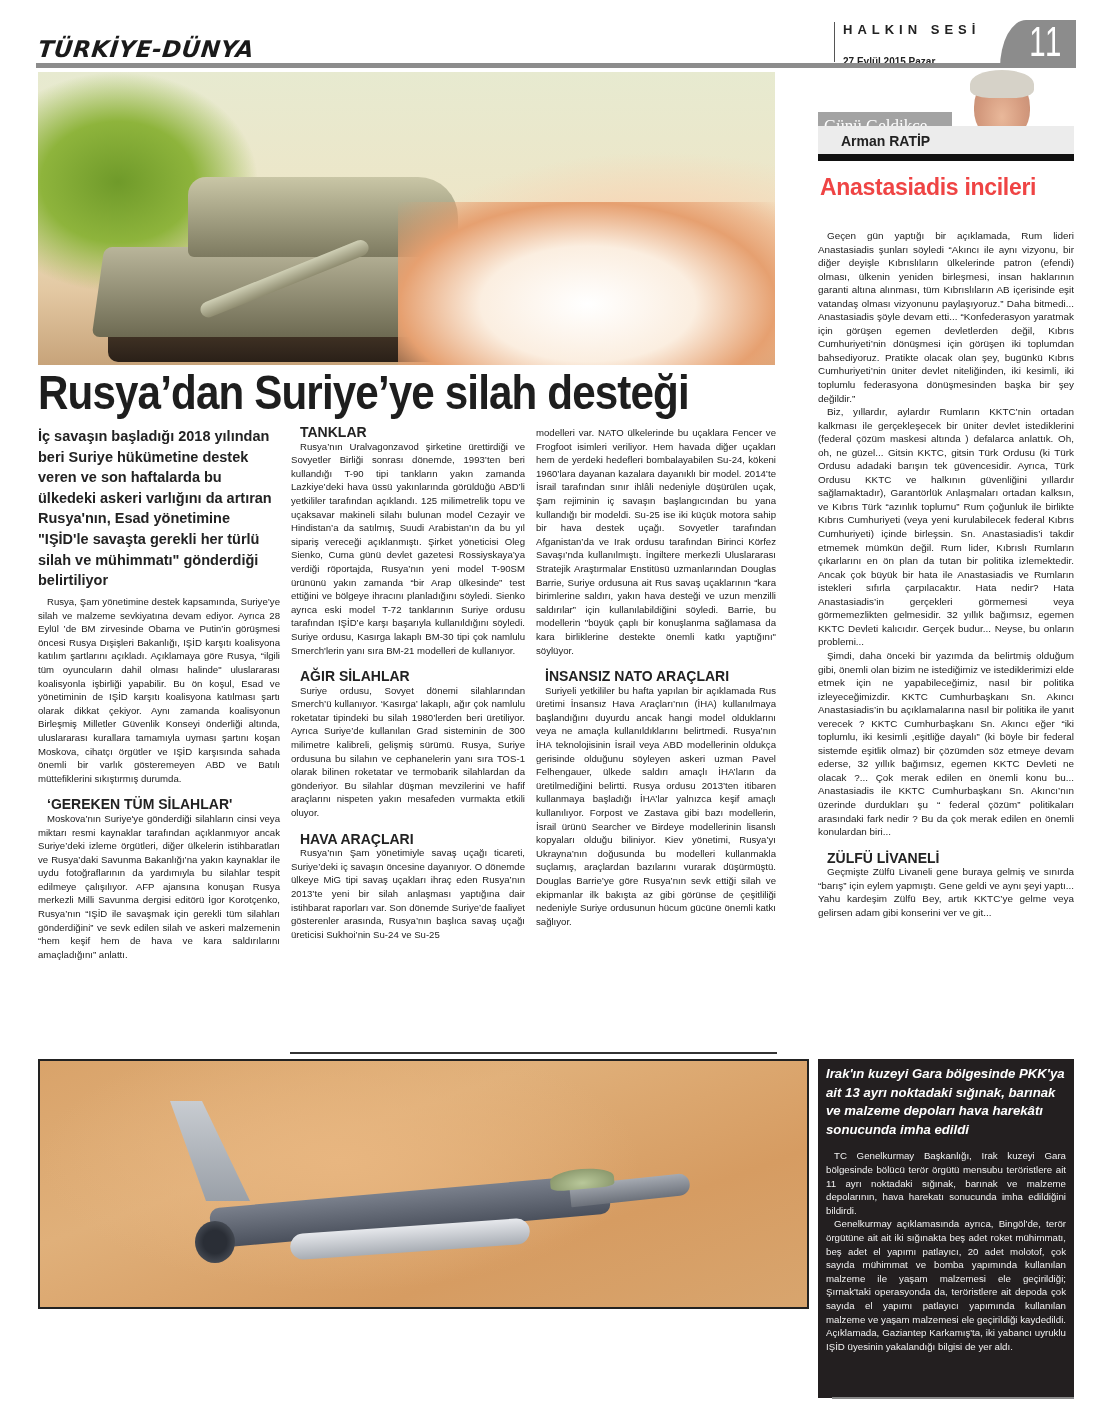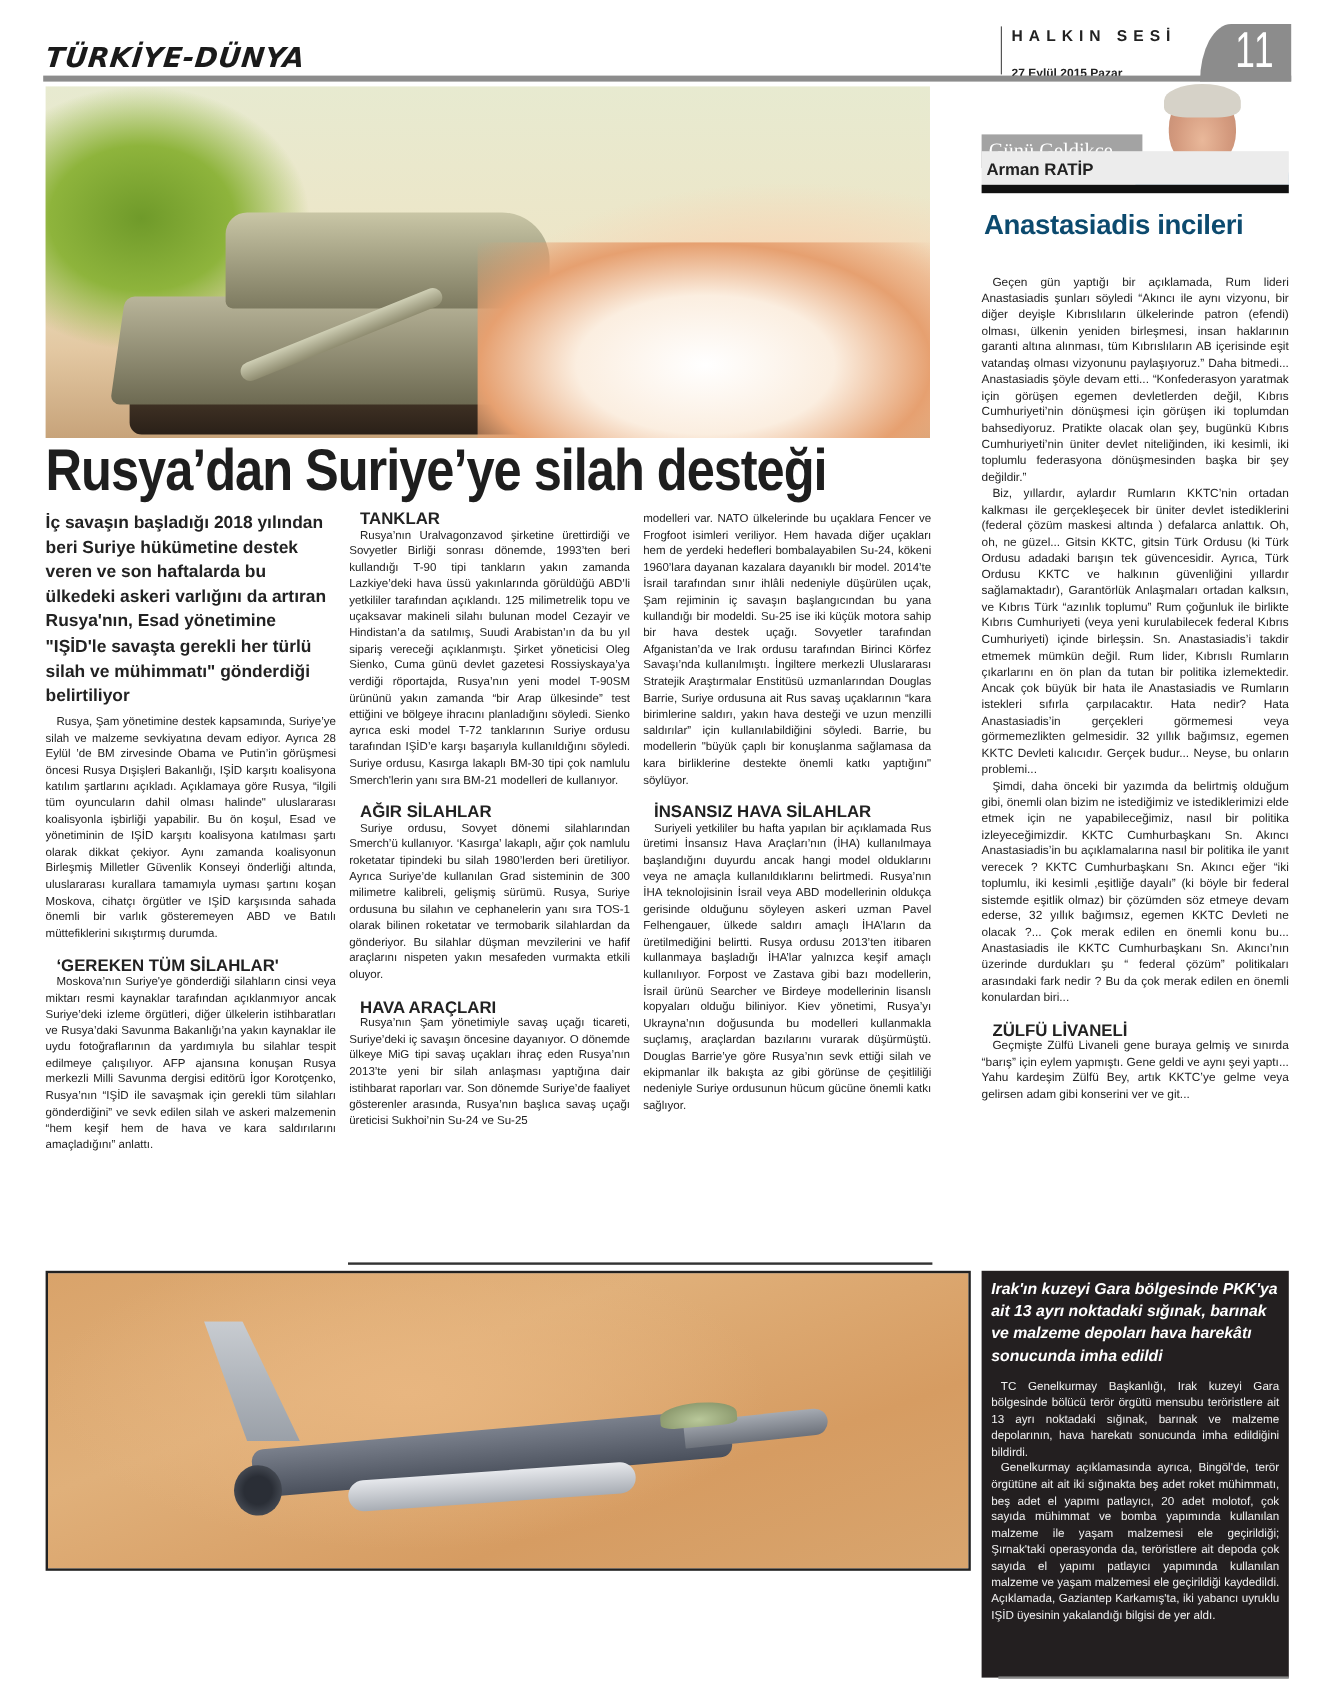--- a/index.html
+++ b/index.html
@@ -40,23 +40,23 @@
   .col2 { left: 291px; top: 426px; width: 234px; }
   .col3 { left: 536px; top: 426px; width: 240px; }
   .bottom-rule { position: absolute; left: 290px; top: 1052px; width: 487px; height: 2px; background: #333; }
 
   
   .author-photo { position: absolute; left: 946px; top: 70px; width: 128px; height: 85px; overflow: hidden; }
   .author-head { position: absolute; left: 28px; top: 4px; width: 56px; height: 66px; border-radius: 50% 50% 45% 45%; background: radial-gradient(ellipse at 50% 65%, #e9b89a 0%, #d49a7e 55%, #c08a72 100%); }
   .author-hair { position: absolute; left: 24px; top: 0px; width: 64px; height: 28px; border-radius: 50% 50% 30% 30%; background: #d6d2c8; }
   .author-shirt { position: absolute; left: 0px; top: 56px; width: 128px; height: 40px; border-radius: 50% 50% 0 0; background: linear-gradient(180deg,#a9cfe8,#7eb2d6); }
   .column-label { position: absolute; left: 818px; top: 98px; width: 134px; height: 28px; background: #a3a3a3; color: #fff; font-family: "Liberation Serif", serif; font-size: 17px; line-height: 28px; padding-left: 6px; margin-top: 14px; }
-  .author-name-bar { position: absolute; left: 818px; top: 126px; width: 256px; height: 28px; background: #ececec; font-family: "Liberation Sans", sans-serif; font-weight: bold; font-size: 14px; line-height: 30px; padding-left: 4px; color: #222; }
+  .author-name-bar { position: absolute; left: 818px; top: 126px; width: 256px; height: 28px; background: #ececec; font-family: "Liberation Sans", sans-serif; font-weight: bold; font-size: 14px; line-height: 30px; padding-left: 23px; color: #222; }
   .author-black-bar { position: absolute; left: 818px; top: 154px; width: 256px; height: 7px; background: #111; }
-  .opinion-title { position: absolute; left: 820px; top: 172px; font-family: "Liberation Sans", sans-serif; font-weight: bold; font-size: 23px; line-height: 30px; color: #0c4a6e; letter-spacing: -0.3px; }
+  .opinion-title { position: absolute; left: 820px; top: 172px; font-family: "Liberation Sans", sans-serif; font-weight: bold; font-size: 23px; line-height: 30px; color: #ef4444; letter-spacing: -0.3px; }
   .col4 { left: 818px; top: 209px; width: 256px; font-size: 9.9px; line-height: 13.55px; margin-top: 20px; }
 
   
   .jet-frame { position: absolute; left: 38px; top: 1059px; width: 771px; height: 250px; border: 2px solid #222; overflow: hidden;
     background: radial-gradient(ellipse 300px 130px at 300px 100px, #e8b680 0%, rgba(230,180,125,0) 100%),
                 linear-gradient(160deg, #d9a36a 0%, #e0b07a 35%, #d69c62 70%, #d8a56e 100%); }
   .jet-body { position: absolute; left: 170px; top: 130px; width: 400px; height: 40px; background: linear-gradient(180deg,#7a808c,#4a505c); transform: rotate(-5deg); border-radius: 20px 60px 20px 20px; }
   .jet-nose { position: absolute; left: 530px; top: 118px; width: 120px; height: 22px; background: linear-gradient(180deg,#a5aab2,#6c717a); transform: rotate(-6deg); border-radius: 4px 60px 60px 4px; }
   .jet-tail { position: absolute; left: 130px; top: 40px; width: 80px; height: 100px; background: linear-gradient(180deg,#c8ccd1,#9aa0a8); clip-path: polygon(0 0, 40% 0, 100% 100%, 45% 100%); }
   .jet-tank { position: absolute; left: 250px; top: 165px; width: 240px; height: 26px; background: linear-gradient(180deg,#e6e8ec,#a8adb4); border-radius: 14px; transform: rotate(-4deg); }
@@ -110,21 +110,21 @@
   <h4>AĞIR SİLAHLAR</h4>
   <p>Suriye ordusu, Sovyet dönemi silahlarından Smerch’ü kullanıyor. ‘Kasırga’ lakaplı, ağır çok namlulu roketatar tipindeki bu silah 1980’lerden beri üretiliyor. Ayrıca Suriye’de kullanılan Grad sisteminin de 300 milimetre kalibreli, gelişmiş sürümü. Rusya, Suriye ordusuna bu silahın ve cephanelerin yanı sıra TOS-1 olarak bilinen roketatar ve termobarik silahlardan da gönderiyor. Bu silahlar düşman mevzilerini ve hafif araçlarını nispeten yakın mesafeden vurmakta etkili oluyor.</p>
   <div class="gap"></div>
   <h4>HAVA ARAÇLARI</h4>
   <p>Rusya’nın Şam yönetimiyle savaş uçağı ticareti, Suriye’deki iç savaşın öncesine dayanıyor. O dönemde ülkeye MiG tipi savaş uçakları ihraç eden Rusya’nın 2013’te yeni bir silah anlaşması yaptığına dair istihbarat raporları var. Son dönemde Suriye’de faaliyet gösterenler arasında, Rusya’nın başlıca savaş uçağı üreticisi Sukhoi’nin Su-24 ve Su-25</p>
 </div>
 
 <div class="col col3">
   <p style="text-indent:0">modelleri var. NATO ülkelerinde bu uçaklara Fencer ve Frogfoot isimleri veriliyor. Hem havada diğer uçakları hem de yerdeki hedefleri bombalayabilen Su-24, kökeni 1960’lara dayanan kazalara dayanıklı bir model. 2014’te İsrail tarafından sınır ihlâli nedeniyle düşürülen uçak, Şam rejiminin iç savaşın başlangıcından bu yana kullandığı bir modeldi. Su-25 ise iki küçük motora sahip bir hava destek uçağı. Sovyetler tarafından Afganistan’da ve Irak ordusu tarafından Birinci Körfez Savaşı’nda kullanılmıştı. İngiltere merkezli Uluslararası Stratejik Araştırmalar Enstitüsü uzmanlarından Douglas Barrie, Suriye ordusuna ait Rus savaş uçaklarının “kara birimlerine saldırı, yakın hava desteği ve uzun menzilli saldırılar” için kullanılabildiğini söyledi. Barrie, bu modellerin "büyük çaplı bir konuşlanma sağlamasa da kara birliklerine destekte önemli katkı yaptığını" söylüyor.</p>
   <div class="gap"></div>
-  <h4>İNSANSIZ HAVA SİLAHLAR</h4>
+  <h4>İNSANSIZ NATO ARAÇLARI</h4>
   <p>Suriyeli yetkililer bu hafta yapılan bir açıklamada Rus üretimi İnsansız Hava Araçları’nın (İHA) kullanılmaya başlandığını duyurdu ancak hangi model olduklarını veya ne amaçla kullanıldıklarını belirtmedi. Rusya’nın İHA teknolojisinin İsrail veya ABD modellerinin oldukça gerisinde olduğunu söyleyen askeri uzman Pavel Felhengauer, ülkede saldırı amaçlı İHA’ların da üretilmediğini belirtti. Rusya ordusu 2013’ten itibaren kullanmaya başladığı İHA’lar yalnızca keşif amaçlı kullanılıyor. Forpost ve Zastava gibi bazı modellerin, İsrail ürünü Searcher ve Birdeye modellerinin lisanslı kopyaları olduğu biliniyor. Kiev yönetimi, Rusya’yı Ukrayna’nın doğusunda bu modelleri kullanmakla suçlamış, araçlardan bazılarını vurarak düşürmüştü. Douglas Barrie’ye göre Rusya’nın sevk ettiği silah ve ekipmanlar ilk bakışta az gibi görünse de çeşitliliği nedeniyle Suriye ordusunun hücum gücüne önemli katkı sağlıyor.</p>
 </div>
 <div class="bottom-rule"></div>
 
 <div class="author-photo">
   <div class="author-shirt"></div>
   <div class="author-head"></div>
   <div class="author-hair"></div>
 </div>
 <div class="column-label">Günü Geldikçe</div>
@@ -147,17 +147,17 @@
   <div class="jet-nose"></div>
   <div class="jet-canopy"></div>
   <div class="jet-tank"></div>
   <div class="jet-engine"></div>
   <div class="jet-headline">Kuzay Irak'a hava harekatı</div>
 </div>
 
 <div class="news-box">
   <h3>Irak'ın kuzeyi Gara bölgesinde PKK'ya ait 13 ayrı noktadaki sığınak, barınak ve malzeme depoları hava harekâtı sonucunda imha edildi</h3>
   <div class="body">
-    <p>TC Genelkurmay Başkanlığı, Irak kuzeyi Gara bölgesinde bölücü terör örgütü mensubu teröristlere ait 13 ayrı noktadaki sığınak, barınak ve malzeme depolarının, hava harekatı sonucunda imha edildiğini bildirdi.</p>
+    <p>TC Genelkurmay Başkanlığı, Irak kuzeyi Gara bölgesinde bölücü terör örgütü mensubu teröristlere ait 11 ayrı noktadaki sığınak, barınak ve malzeme depolarının, hava harekatı sonucunda imha edildiğini bildirdi.</p>
     <p>Genelkurmay açıklamasında ayrıca, Bingöl'de, terör örgütüne ait ait iki sığınakta beş adet roket mühimmatı, beş adet el yapımı patlayıcı, 20 adet molotof, çok sayıda mühimmat ve bomba yapımında kullanılan malzeme ile yaşam malzemesi ele geçirildiği; Şırnak'taki operasyonda da, teröristlere ait depoda çok sayıda el yapımı patlayıcı yapımında kullanılan malzeme ve yaşam malzemesi ele geçirildiği kaydedildi. Açıklamada, Gaziantep Karkamış'ta, iki yabancı uyruklu IŞİD üyesinin yakalandığı bilgisi de yer aldı.</p>
   </div>
 </div>
 <div class="news-rule"></div>
 
 </body></html>

